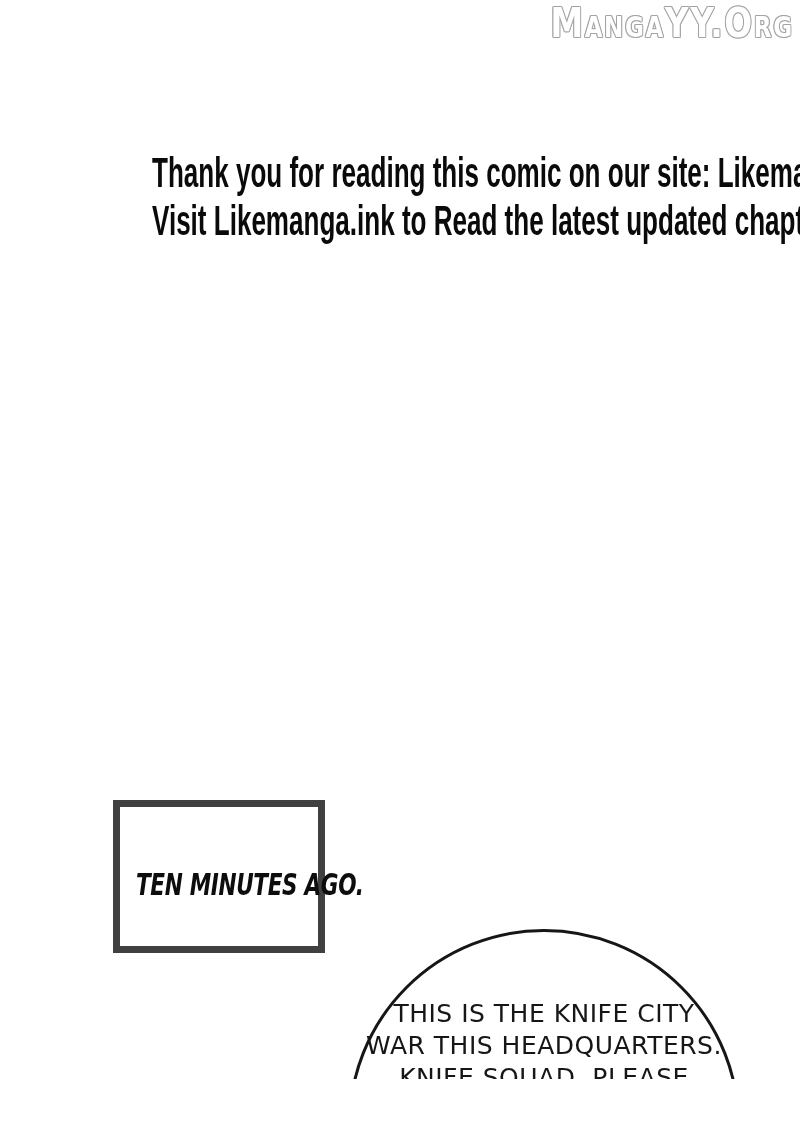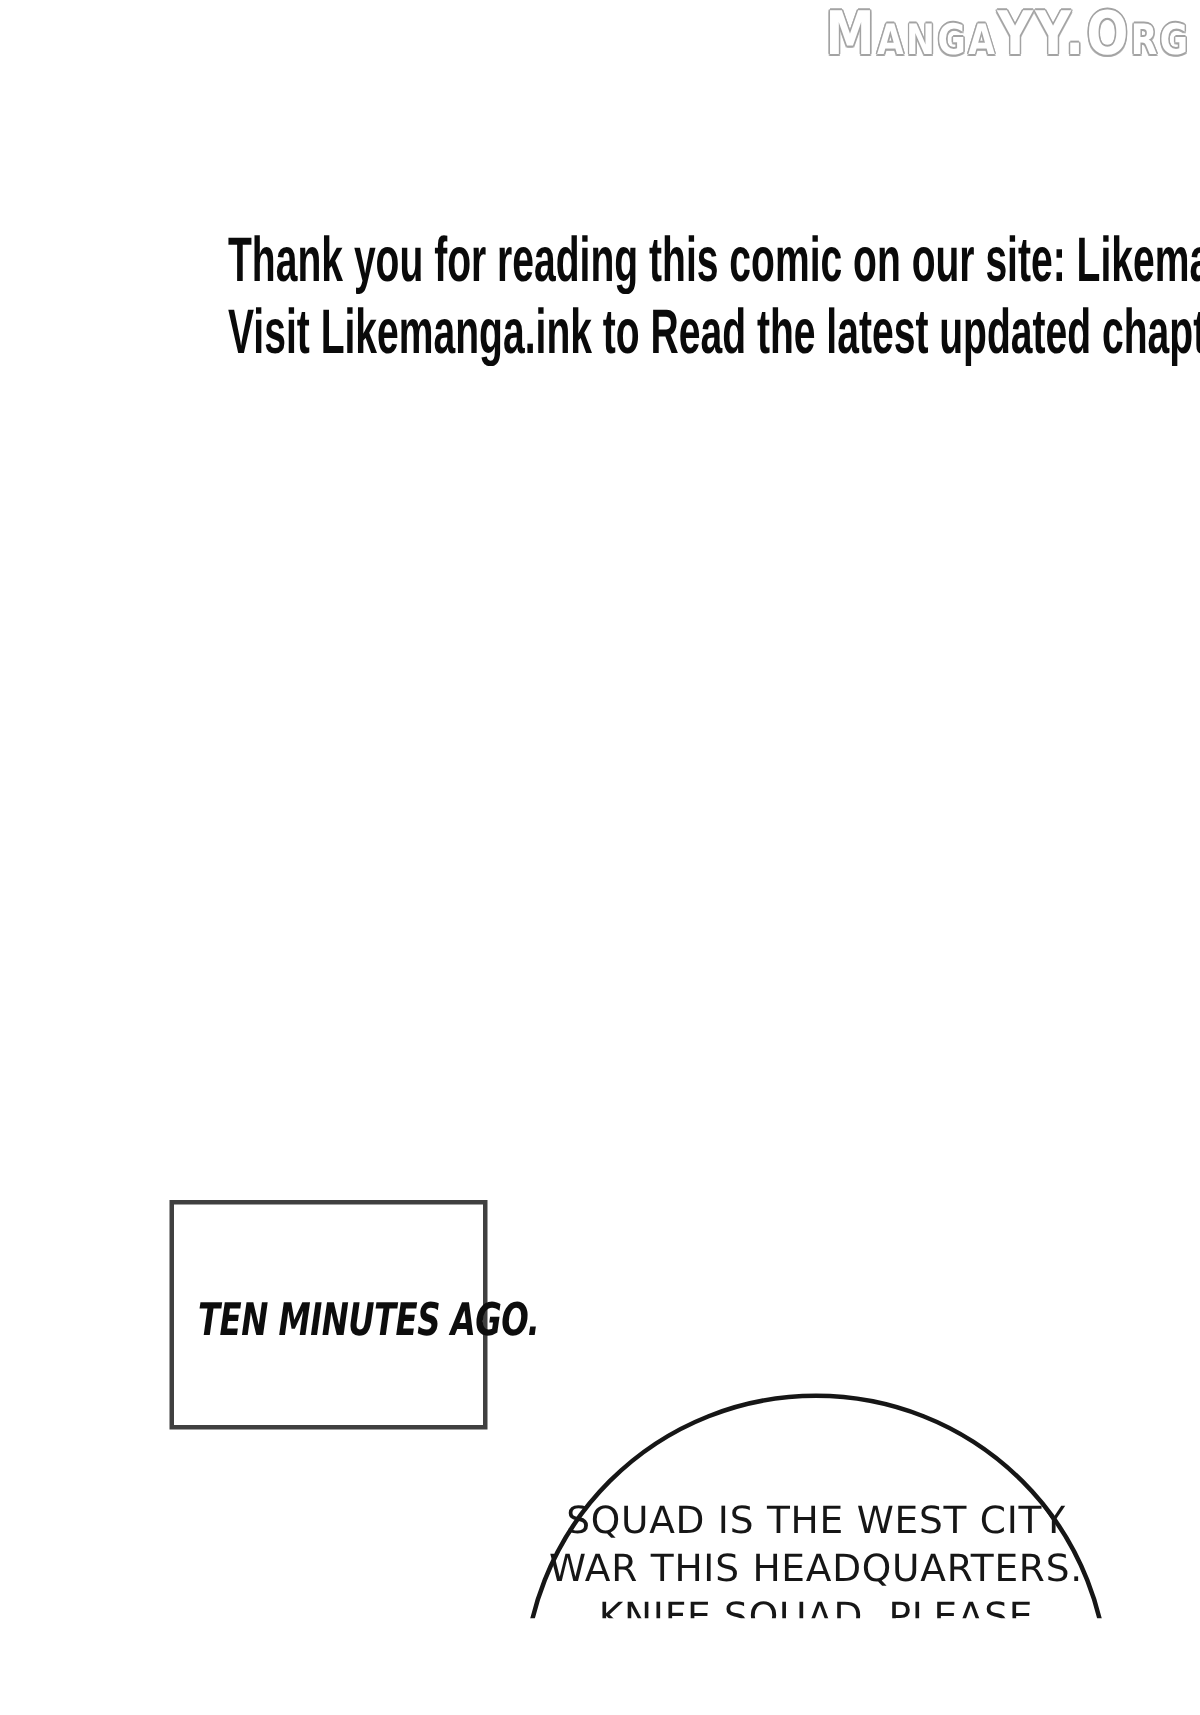--- a/index.html
+++ b/index.html
@@ -51,21 +51,21 @@
   }
 
   
   .caption-box {
     position: absolute;
     left: 113px;
     top: 800px;
     width: 212px;
     height: 153px;
     box-sizing: border-box;
-    border: 3px solid #404040;
+    border: 7px solid #404040;
     background: #ffffff;
   }
   .caption-text {
     position: absolute;
     left: 16px;
     top: 60px;
     font-family: "DejaVu Sans", sans-serif;
     font-weight: bold;
     font-style: italic;
     font-size: 30px;
@@ -160,19 +160,19 @@
     <span class="caption-text">TEN MINUTES AGO.</span>
   </div>
 
   <div class="panel">
     <div class="speckles"></div>
     <div class="beam"></div>
   </div>
 
   <div class="bubble">
     <div class="bubble-text">
-      <div>SQUAD IS THE WEST CITY</div>
+      <div>THIS IS THE KNIFE CITY</div>
       <div>WAR THIS HEADQUARTERS.</div>
       <div>KNIFE SQUAD, PLEASE</div>
     </div>
   </div>
 
 </div>
 
 </body></html>

